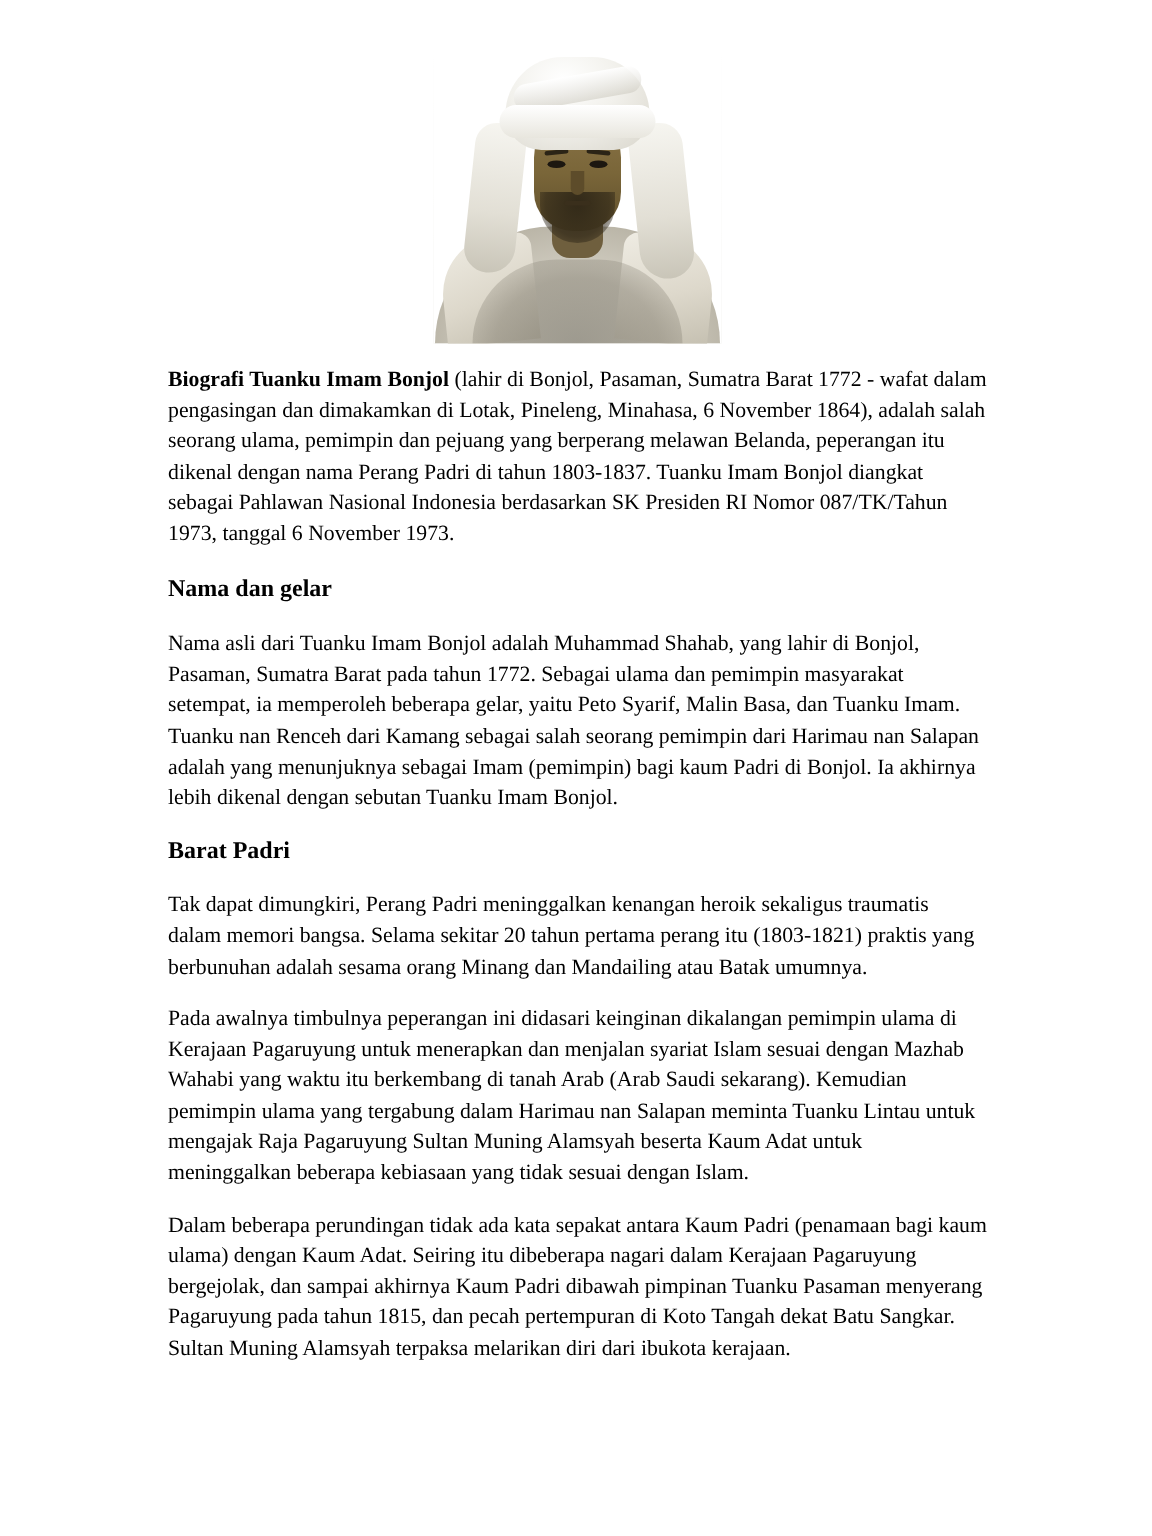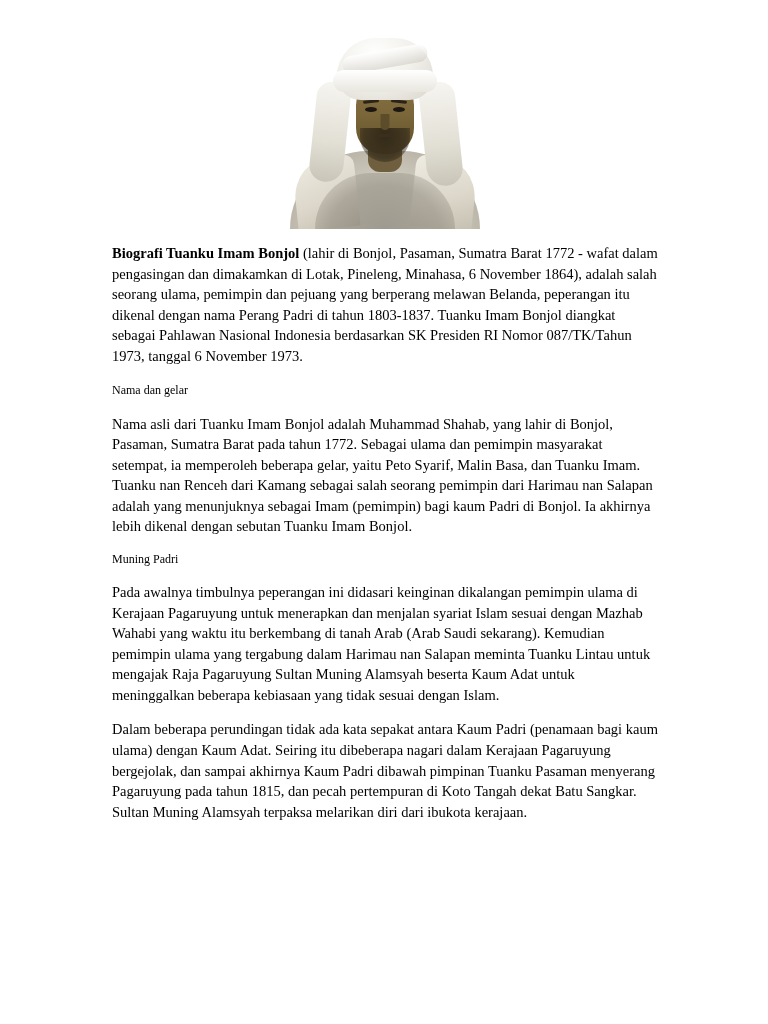--- a/index.html
+++ b/index.html
@@ -194,22 +194,22 @@
   p {
     margin: 0 0 14px 0;
     font-size: 14.5px;
     line-height: 1.42;
     text-align: left;
   }
   .lead { margin-bottom: 16px; }
   .lead .bold-lead { font-weight: bold; }
   h2.section {
     margin: 0 0 14px 0;
-    font-size: 12px;
-    font-weight: normal;
+    font-size: 16px;
+    font-weight: bold;
     line-height: 1.42;
   }
 </style>
 </head>
 <body>
 
 <div class="page">
 
   <div class="figure">
     <div class="portrait">
@@ -234,17 +234,18 @@
       <div class="p-turban-band"></div>
     </div>
   </div>
 
   <p class="lead"><span class="bold-lead">Biografi Tuanku Imam Bonjol</span><span> (lahir di Bonjol, Pasaman, Sumatra Barat 1772 - wafat dalam pengasingan dan dimakamkan di Lotak, Pineleng, Minahasa, 6 November 1864), adalah salah seorang ulama, pemimpin dan pejuang yang berperang melawan Belanda, peperangan itu dikenal dengan nama Perang Padri di tahun 1803-1837. Tuanku Imam Bonjol diangkat sebagai Pahlawan Nasional Indonesia berdasarkan SK Presiden RI Nomor 087/TK/Tahun 1973, tanggal 6 November 1973.</span></p>
 
   <h2 class="section">Nama dan gelar</h2>
   <p>Nama asli dari Tuanku Imam Bonjol adalah Muhammad Shahab, yang lahir di Bonjol, Pasaman, Sumatra Barat pada tahun 1772. Sebagai ulama dan pemimpin masyarakat setempat, ia memperoleh beberapa gelar, yaitu Peto Syarif, Malin Basa, dan Tuanku Imam. Tuanku nan Renceh dari Kamang sebagai salah seorang pemimpin dari Harimau nan Salapan adalah yang menunjuknya sebagai Imam (pemimpin) bagi kaum Padri di Bonjol. Ia akhirnya lebih dikenal dengan sebutan Tuanku Imam Bonjol.</p>
 
 
-  <h2 class="section">Muning Padri</h2>
+  <h2 class="section">Barat Padri</h2>
+  <p>Tak dapat dimungkiri, Perang Padri meninggalkan kenangan heroik sekaligus traumatis dalam memori bangsa. Selama sekitar 20 tahun pertama perang itu (1803-1821) praktis yang berbunuhan adalah sesama orang Minang dan Mandailing atau Batak umumnya.</p>
   <p>Pada awalnya timbulnya peperangan ini didasari keinginan dikalangan pemimpin ulama di Kerajaan Pagaruyung untuk menerapkan dan menjalan syariat Islam sesuai dengan Mazhab Wahabi yang waktu itu berkembang di tanah Arab (Arab Saudi sekarang). Kemudian pemimpin ulama yang tergabung dalam Harimau nan Salapan meminta Tuanku Lintau untuk mengajak Raja Pagaruyung Sultan Muning Alamsyah beserta Kaum Adat untuk meninggalkan beberapa kebiasaan yang tidak sesuai dengan Islam.</p>
   <p>Dalam beberapa perundingan tidak ada kata sepakat antara Kaum Padri (penamaan bagi kaum ulama) dengan Kaum Adat. Seiring itu dibeberapa nagari dalam Kerajaan Pagaruyung bergejolak, dan sampai akhirnya Kaum Padri dibawah pimpinan Tuanku Pasaman menyerang Pagaruyung pada tahun 1815, dan pecah pertempuran di Koto Tangah dekat Batu Sangkar. Sultan Muning Alamsyah terpaksa melarikan diri dari ibukota kerajaan.</p>
 
 </div>
 
 </body></html>

